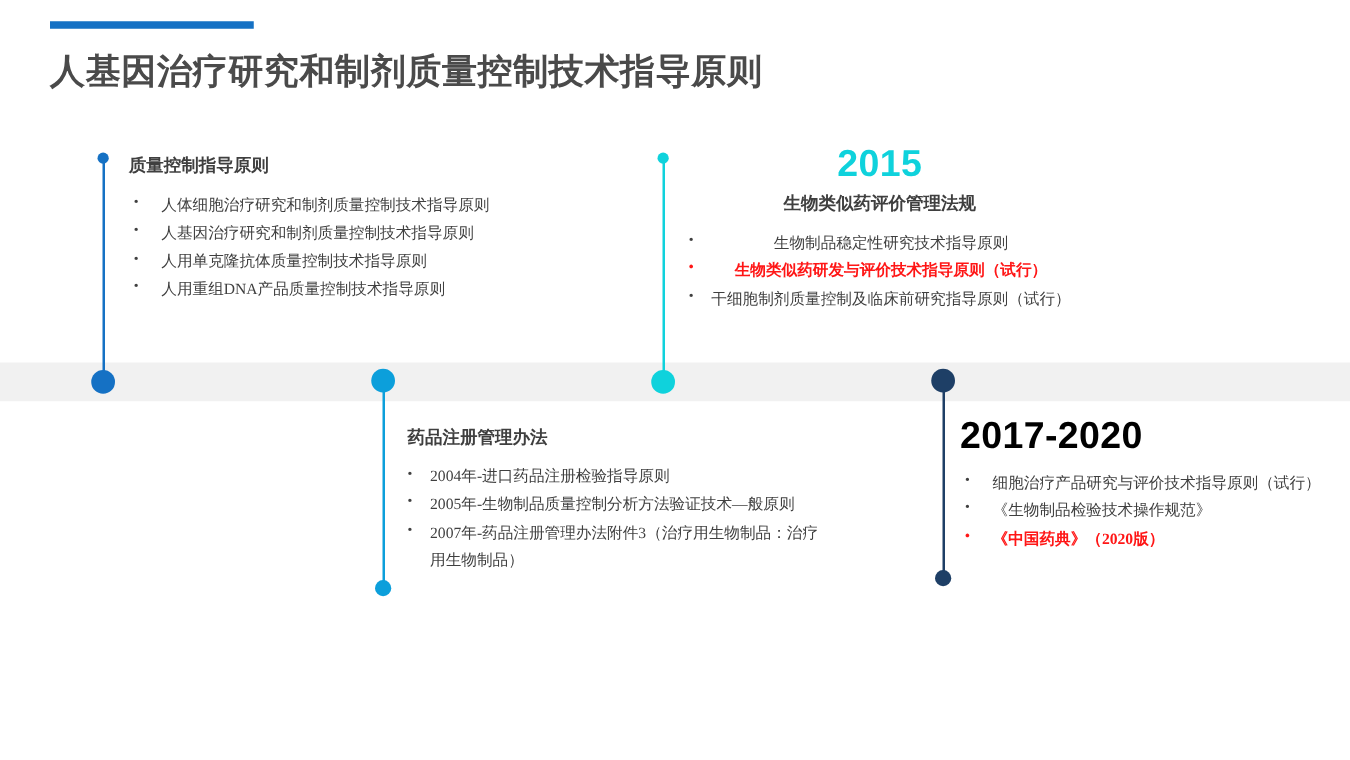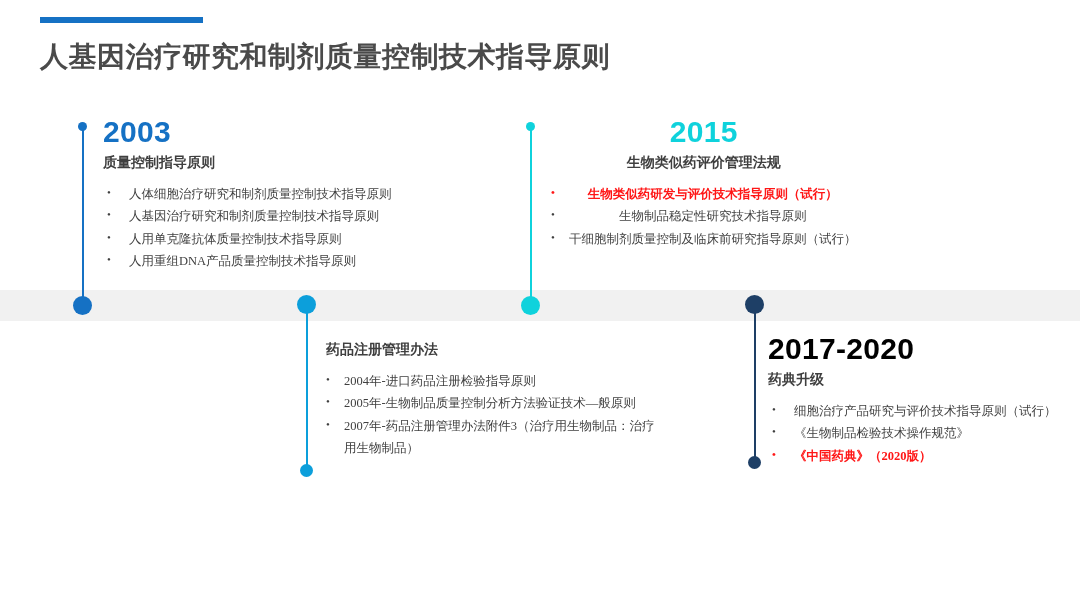--- a/index.html
+++ b/index.html
@@ -127,21 +127,20 @@
   <div class="accent-bar"></div>
   <div class="page-title">人基因治疗研究和制剂质量控制技术指导原则</div>
 
   <div class="band"></div>
 
   <div class="connector bg-blue" style="left:82px; top:126px; height:180px;"></div>
   <div class="dot dot-sm bg-blue" style="left:78px; top:122px;"></div>
   <div class="dot dot-lg bg-blue" style="left:73px; top:296px;"></div>
 
   <div class="event" style="left:103px; top:117px;">
-    <div class="event-year c-blue">2003</div>
     <div class="event-subtitle">质量控制指导原则</div>
     <ul class="bullets">
       <li>人体细胞治疗研究和制剂质量控制技术指导原则</li>
       <li>人基因治疗研究和制剂质量控制技术指导原则</li>
       <li>人用单克隆抗体质量控制技术指导原则</li>
       <li>人用重组DNA产品质量控制技术指导原则</li>
     </ul>
   </div>
 
   <div class="connector bg-ltblue" style="left:306px; top:300px; height:171px;"></div>
@@ -158,33 +157,32 @@
   </div>
 
   <div class="connector bg-cyan" style="left:530px; top:126px; height:180px;"></div>
   <div class="dot dot-sm bg-cyan" style="left:526px; top:122px;"></div>
   <div class="dot dot-lg bg-cyan" style="left:521px; top:296px;"></div>
 
   <div class="event" style="left:551px; top:117px;text-align:center;">
     <div class="event-year c-cyan">2015</div>
     <div class="event-subtitle">生物类似药评价管理法规</div>
     <ul class="bullets">
+      <li class="tight">生物制品稳定性研究技术指导原则</li>
       <li class="tight red">生物类似药研发与评价技术指导原则（试行）</li>
-      <li class="tight">生物制品稳定性研究技术指导原则</li>
       <li class="tight">干细胞制剂质量控制及临床前研究指导原则（试行）</li>
     </ul>
   </div>
 
   <div class="connector bg-navy" style="left:754px; top:300px; height:163px;"></div>
   <div class="dot dot-lg bg-navy" style="left:745px; top:295px;"></div>
   <div class="dot dot-md bg-navy" style="left:748px; top:456px;"></div>
 
   <div class="event" style="left:768px; top:334px;">
     <div class="event-year c-navy">2017-2020</div>
-    <div class="event-subtitle">药典升级</div>
     <ul class="bullets">
       <li>细胞治疗产品研究与评价技术指导原则（试行）</li>
       <li>《生物制品检验技术操作规范》</li>
       <li class="red">《中国药典》（2020版）</li>
     </ul>
   </div>
 
 </div>
 
 </body></html>

